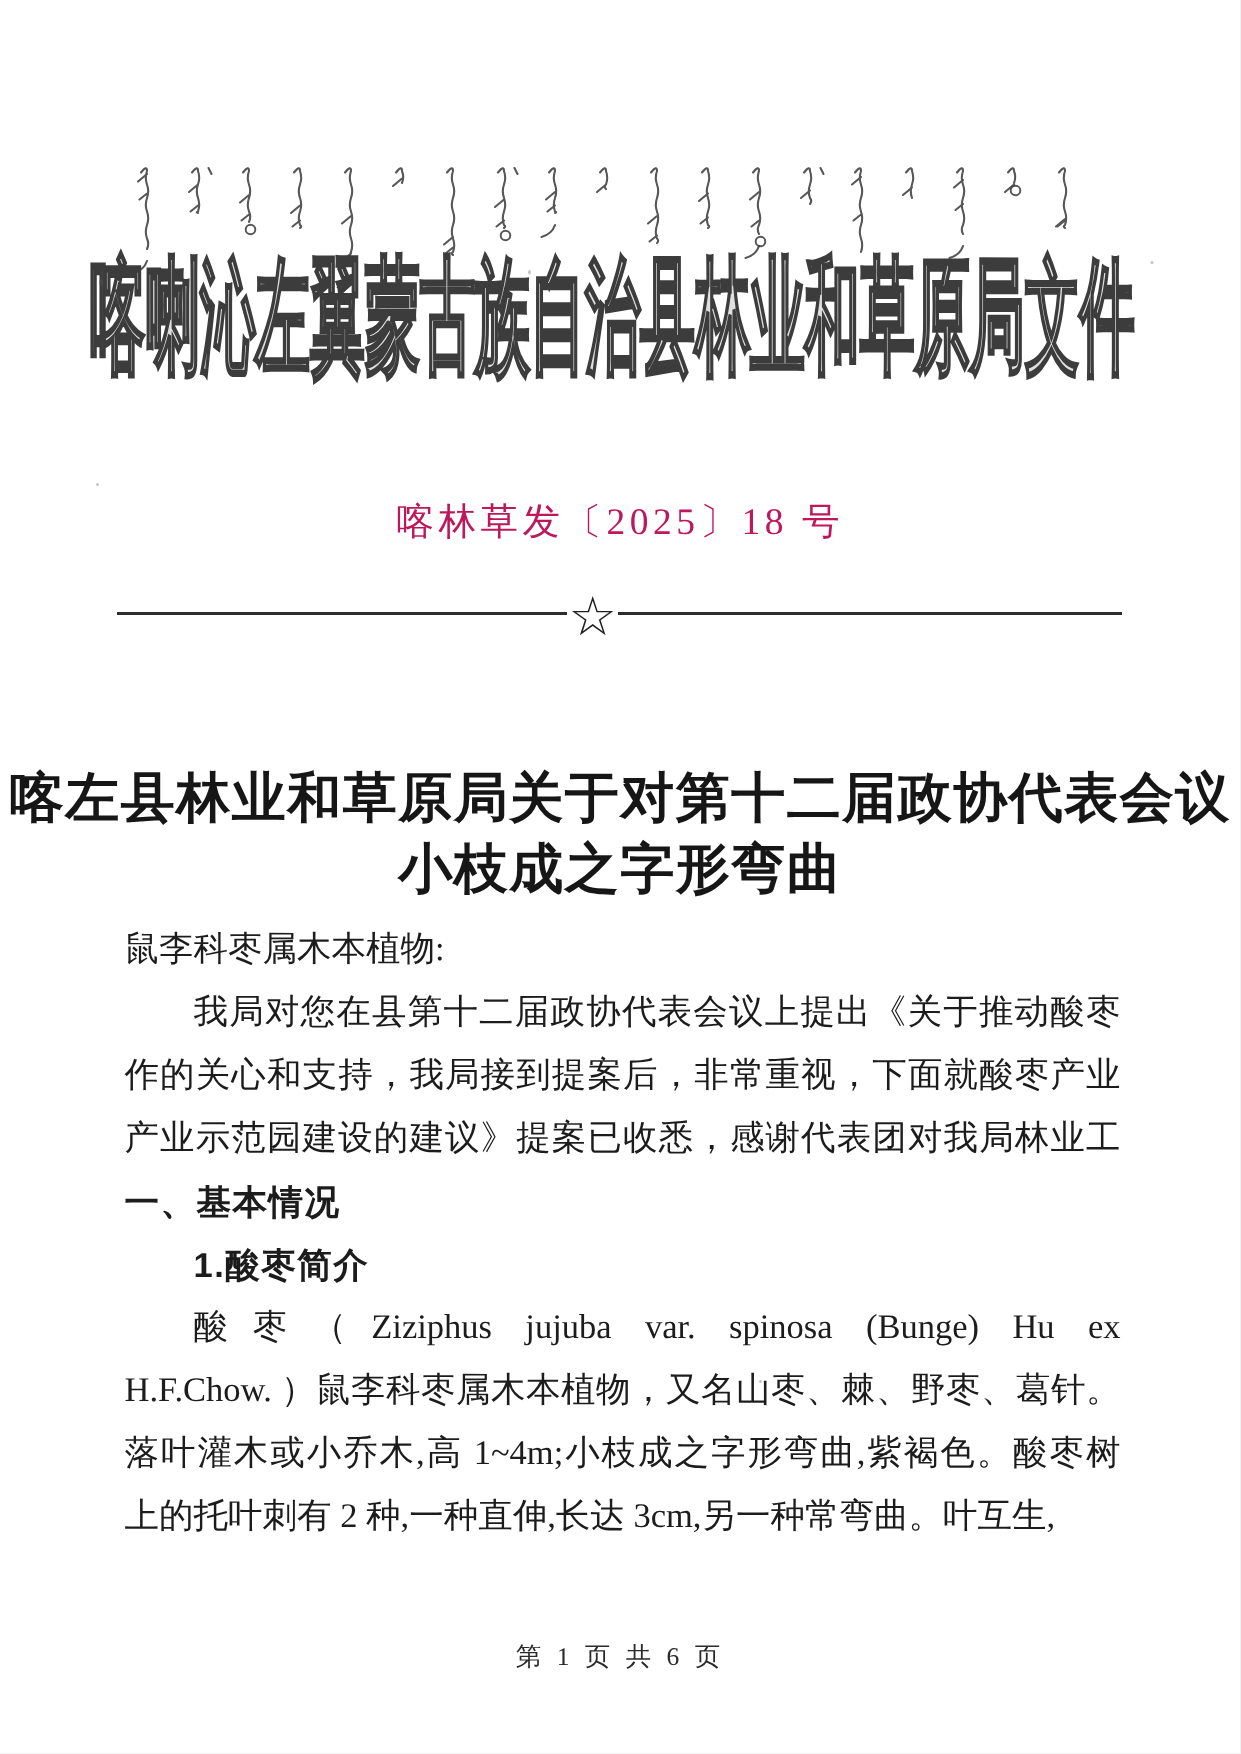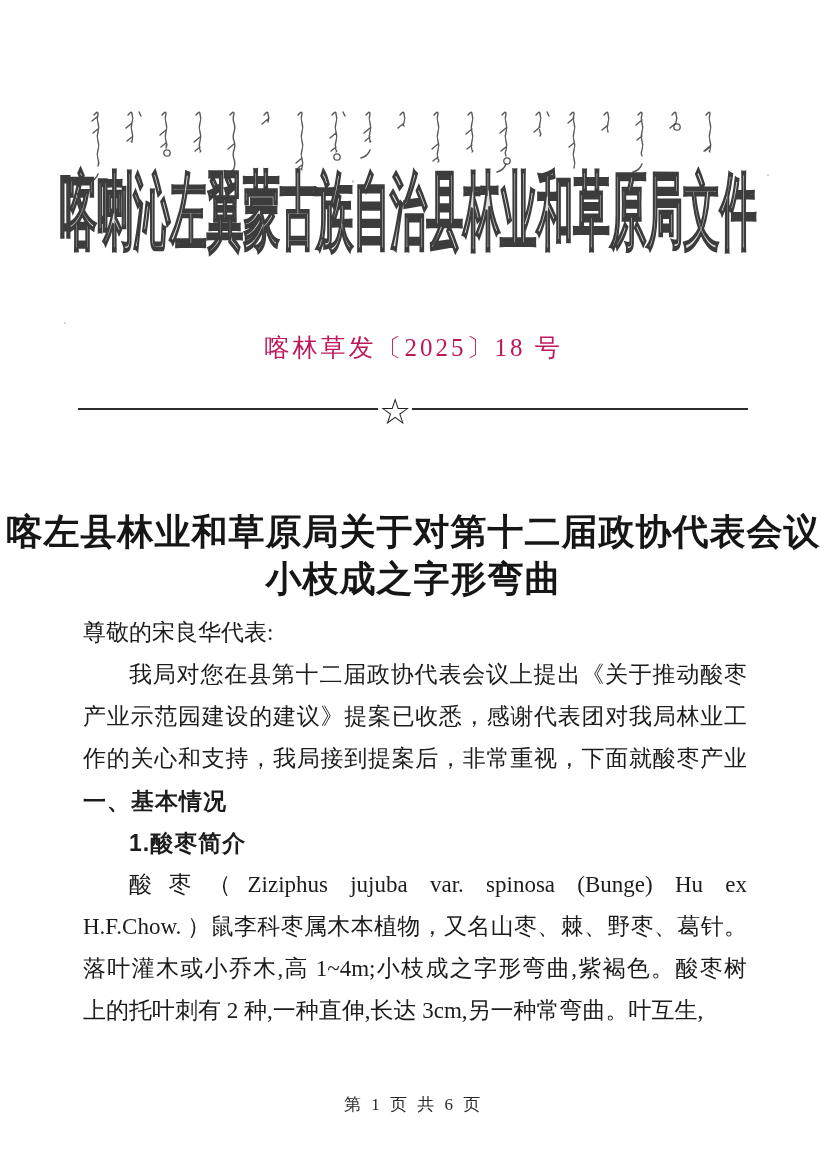--- a/index.html
+++ b/index.html
@@ -95,24 +95,24 @@
     <span class="star">☆</span>
     <span class="dline right"></span>
   </div>
 
   <div class="title-block">
     <div>喀左县林业和草原局关于对第十二届政协代表会议</div>
     <div>小枝成之字形弯曲</div>
   </div>
 
   <div id="body-lines" class="body-block">
-      <div class="line">尊敬的宋良华代表:</div>
+      <div class="line">鼠李科枣属木本植物:</div>
       <div class="line indent fill">我局对您在县第十二届政协代表会议上提出《关于推动酸枣</div>
+      <div class="line fill">作的关心和支持，我局接到提案后，非常重视，下面就酸枣产业</div>
       <div class="line fill">产业示范园建设的建议》提案已收悉，感谢代表团对我局林业工</div>
-      <div class="line fill">作的关心和支持，我局接到提案后，非常重视，下面就酸枣产业</div>
       <div class="line bold">一、基本情况</div>
       <div class="line indent bold">1.酸枣简介</div>
       <div class="line indent fill">酸枣（Ziziphus jujuba var. spinosa (Bunge) Hu ex</div>
       <div class="line fill">H.F.Chow. ）鼠李科枣属木本植物，又名山枣、棘、野枣、葛针。</div>
       <div class="line fill">落叶灌木或小乔木,高 1~4m;小枝成之字形弯曲,紫褐色。酸枣树</div>
       <div class="line">上的托叶刺有 2 种,一种直伸,长达 3cm,另一种常弯曲。叶互生,</div>
     </div>
 
   <div class="footer">第 1 页 共 6 页</div>
 

